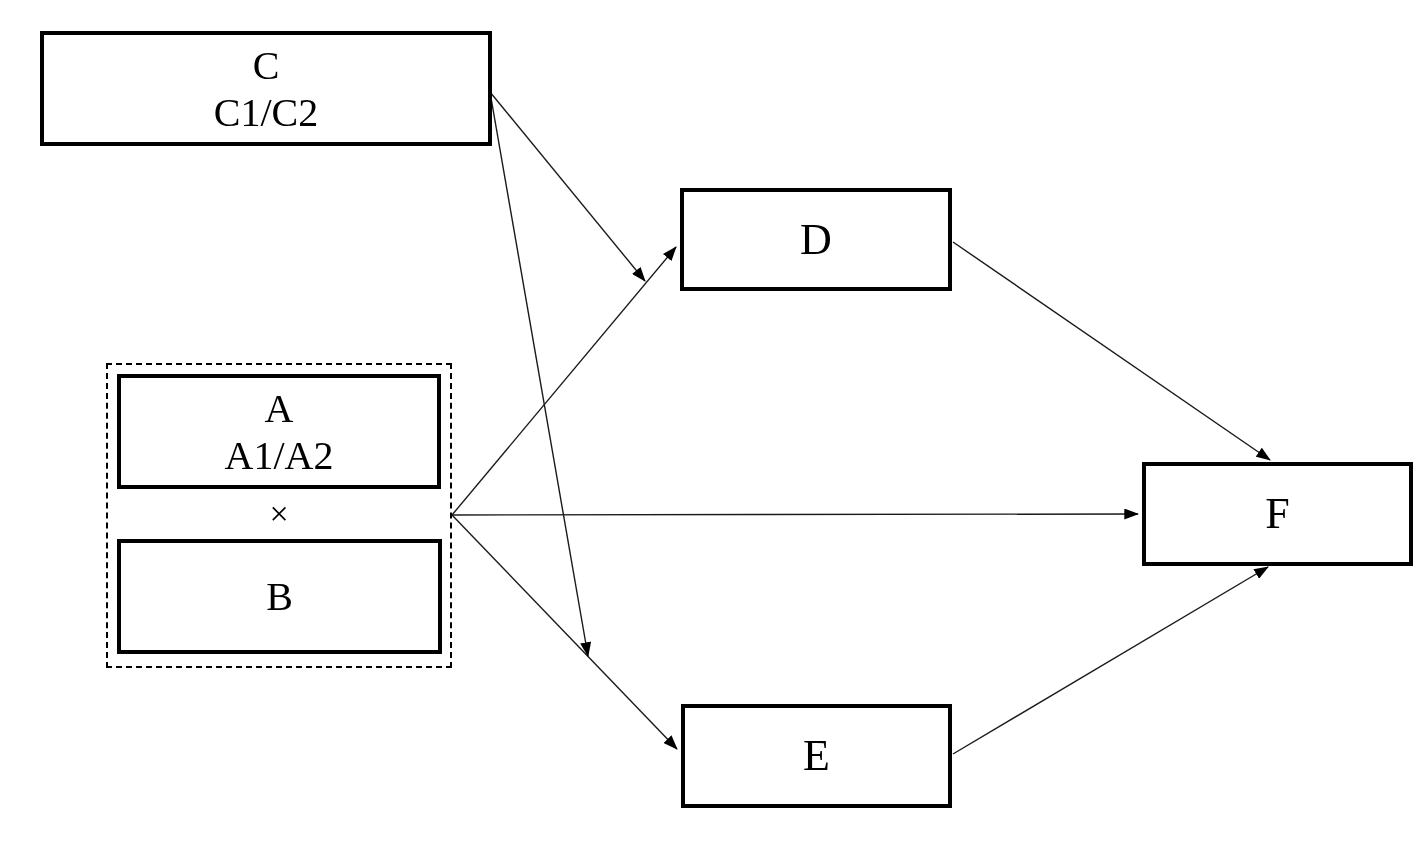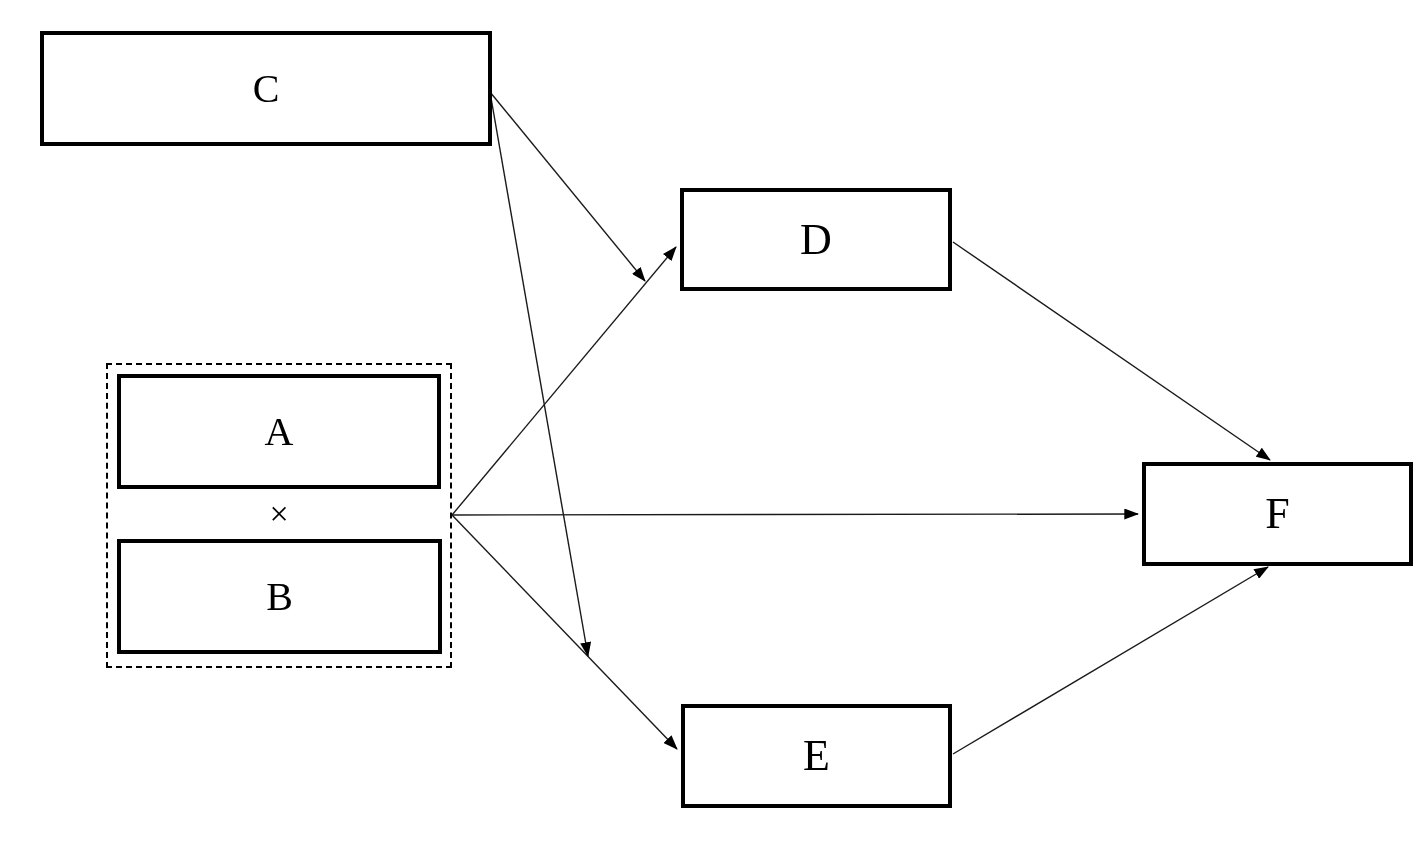--- a/index.html
+++ b/index.html
@@ -89,24 +89,26 @@
       <line x1="490" y1="92" x2="588" y2="656" marker-end="url(#arw)"></line>
       <line x1="953" y1="242" x2="1270" y2="460" marker-end="url(#arw)"></line>
       <line x1="953" y1="754" x2="1268" y2="567" marker-end="url(#arw)"></line>
     </g>
   </svg>
 
   <div class="group" id="group-ab"></div>
 
   <div class="box" id="box-c">
     <div class="line">C</div>
+    <div class="line">C1/C2</div>
   </div>
 
   <div class="box" id="box-a">
     <div class="line">A</div>
+    <div class="line">A1/A2</div>
   </div>
 
   <div id="op">×</div>
 
   <div class="box" id="box-b">
     <div class="line">B</div>
   </div>
 
   <div class="box single" id="box-d">
     <div class="line">D</div>

